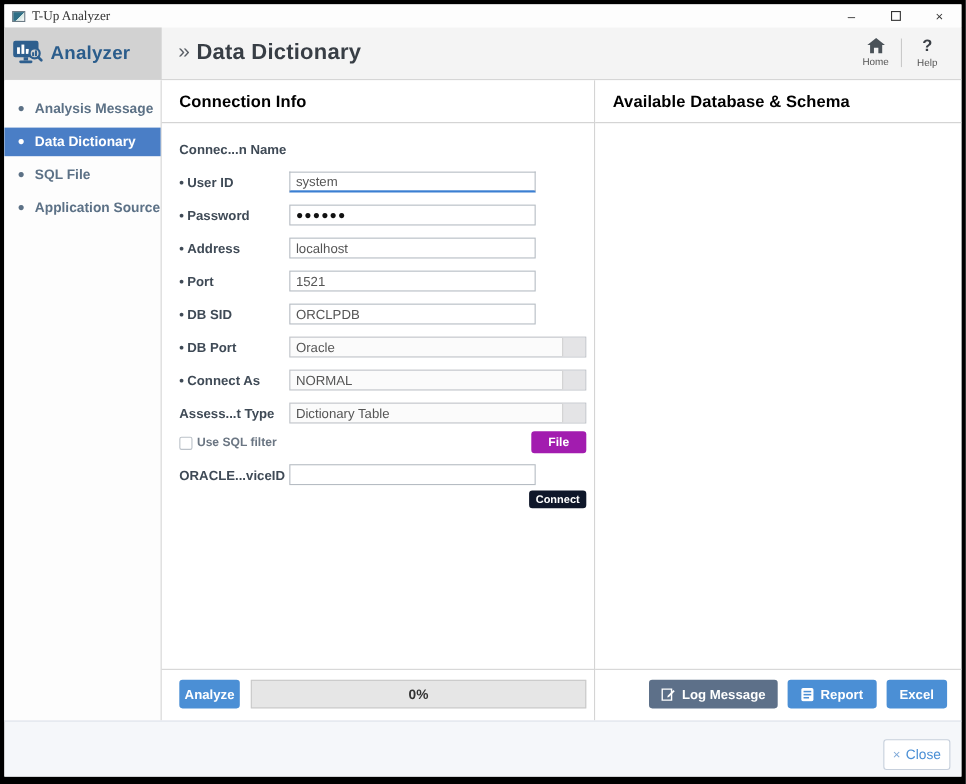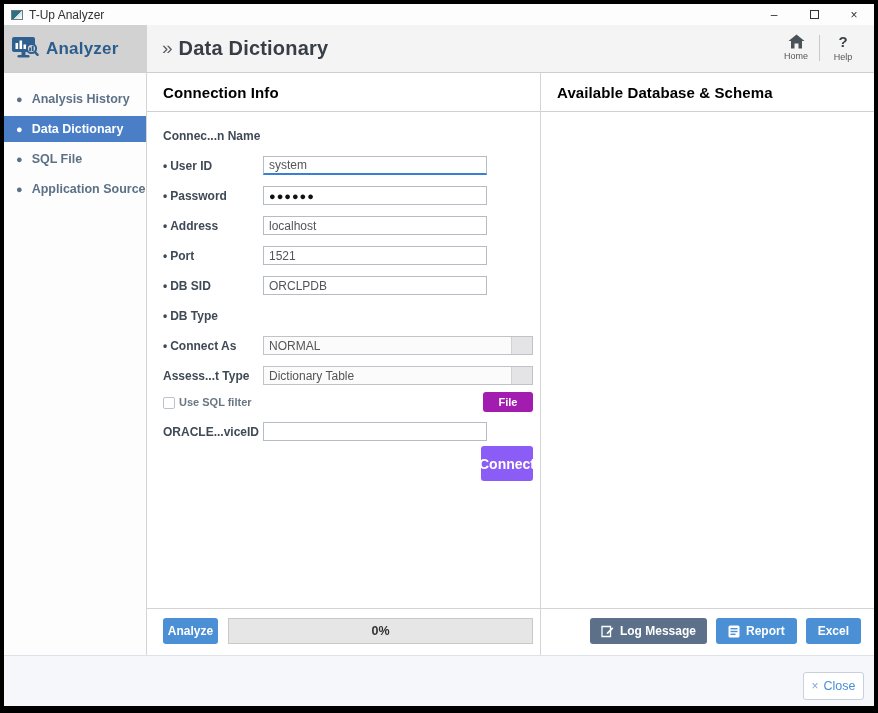--- a/index.html
+++ b/index.html
@@ -16,21 +16,21 @@
   }
   
   .titlebar {
     height: 21px; background: #fdfdfd; display: flex; align-items: center;
     padding-left: 7px; flex: 0 0 auto; position: relative;
   }
   .app-icon {
     width: 12px; height: 10px; margin-right: 6px; border: 1px solid #6b7b85;
     background: linear-gradient(135deg, #2f6f86 0%, #2f6f86 55%, #cfe3df 55%, #ffffff 100%);
   }
-  .titlebar-text { font-size: 12px; color: #333; }
+  .titlebar-text { font-size: 12px; color: #333; font-family: Liberation Serif, serif; }
   .win-controls { position: absolute; right: 0; top: 0; height: 21px; display: flex; }
   .win-btn {
     width: 40px; height: 21px; display: flex; align-items: center; justify-content: center;
     font-size: 12px; color: #333; cursor: default;
   }
   .win-btn.maxi span {
     display: block; width: 9px; height: 9px; border: 1px solid #333;
   }
   
   .header {
@@ -107,22 +107,22 @@
   .btn {
     display: flex; align-items: center; justify-content: center; gap: 6px;
     border: none; border-radius: 3px; color: #fff; font-family: "Liberation Sans", sans-serif;
     font-weight: bold; cursor: pointer;
   }
   .file-btn {
     position: absolute; left: 336px; top: -3px; width: 50px; height: 20px;
     background: #a21caf; font-size: 11px;
   }
   .connect-btn {
-    position: absolute; left: 334px; top: 0; width: 52px; height: 35px;
-    background: #8b5cf6; font-size: 14px;
+    position: absolute; left: 334px; top: 0; width: 52px; height: 16px;
+    background: #0f172a; font-size: 10px;
   }
   
   .panel-bottom {
     position: absolute; left: 0; right: 0; top: 535px; bottom: 0;
     border-top: 1px solid #d4d4d4;
   }
   .analyze-btn {
     position: absolute; left: 16px; top: 9px; width: 55px; height: 26px;
     background: #4b8fd5; font-size: 12px;
   }
@@ -202,21 +202,21 @@
         <span class="tool-label">Help</span>
       </div>
     </div>
   </div>
 
   <div class="main">
 
     <div class="sidebar">
       <div class="side-item">
         <span class="side-bullet">●</span>
-        <span class="side-label">Analysis History</span>
+        <span class="side-label">Analysis Message</span>
       </div>
       <div class="side-item selected">
         <span class="side-bullet">●</span>
         <span class="side-label">Data Dictionary</span>
       </div>
       <div class="side-item">
         <span class="side-bullet">●</span>
         <span class="side-label">SQL File</span>
       </div>
       <div class="side-item">
@@ -253,21 +253,25 @@
           <span class="row-label"><span class="row-bullet">•</span><span>Port</span></span>
           <input class="row-input" value="1521" style="">
         </div>
 
         <div class="form-row" style="top:203px">
           <span class="row-label"><span class="row-bullet">•</span><span>DB SID</span></span>
           <input class="row-input" value="ORCLPDB" style="">
         </div>
 
         <div class="form-row" style="top:233px">
-          <span class="row-label"><span class="row-bullet">•</span><span>DB Type</span></span>
+          <span class="row-label"><span class="row-bullet">•</span><span>DB Port</span></span>
+          <div class="combo">
+            <span class="combo-text">Oracle</span>
+            <div class="combo-btn"></div>
+          </div>
         </div>
 
         <div class="form-row" style="top:263px">
           <span class="row-label"><span class="row-bullet">•</span><span>Connect As</span></span>
           <div class="combo">
             <span class="combo-text">NORMAL</span>
             <div class="combo-btn"></div>
           </div>
         </div>
 

